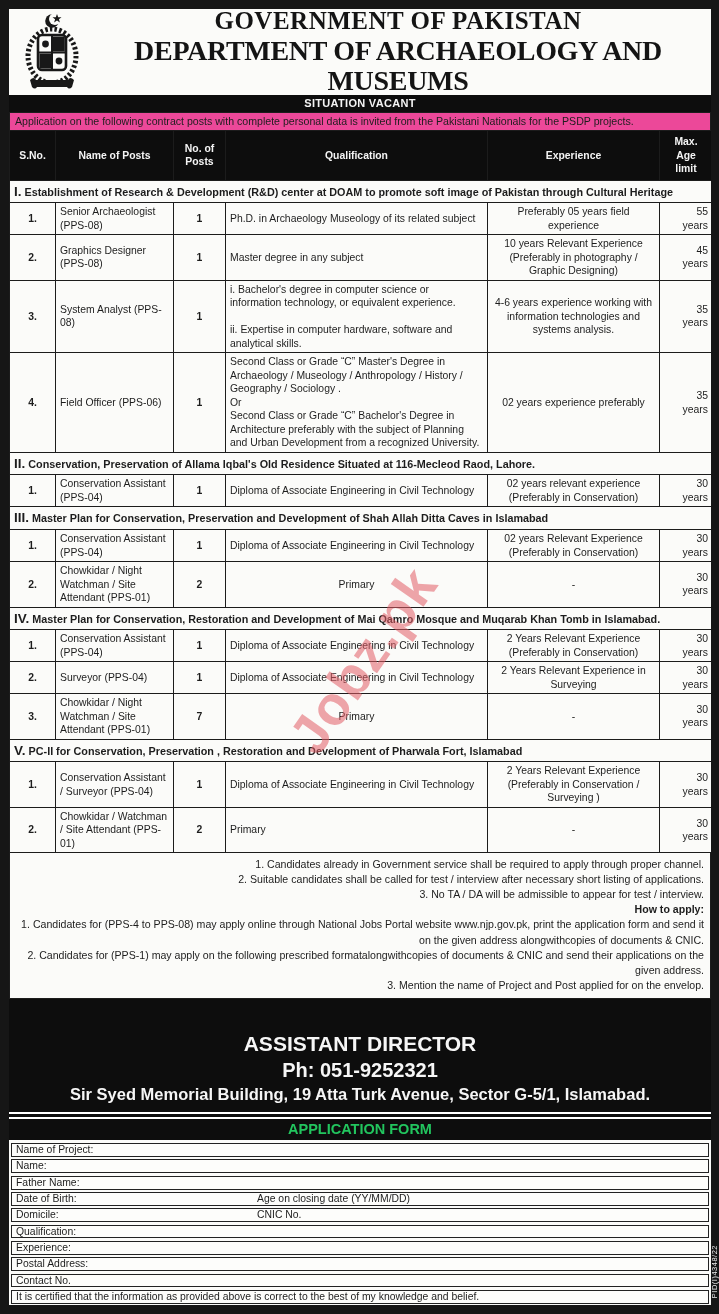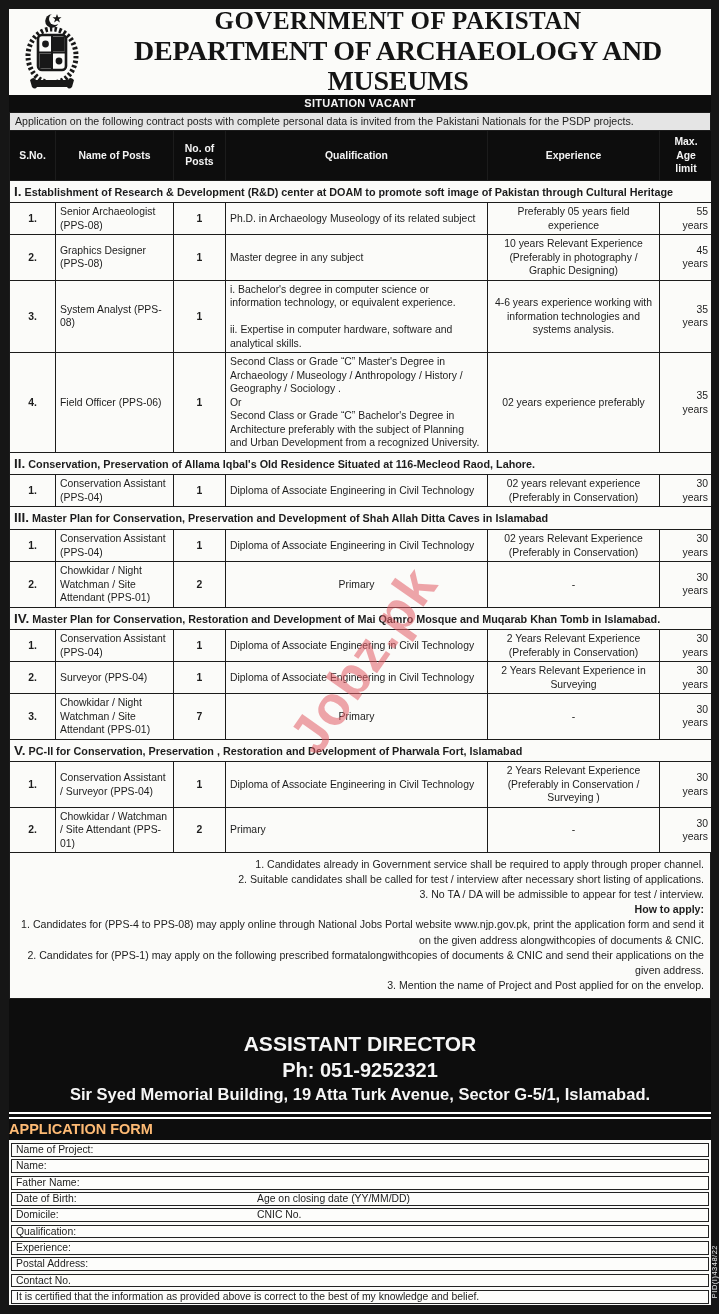--- a/index.html
+++ b/index.html
@@ -9,21 +9,21 @@
   .content { position:relative; width:100%; height:100%; background:#f8f8f6; color:#1d1d1d; overflow:hidden; }
 
   
   .hdr { position:relative; display:flex; align-items:center; height:86px; background:#fbfbf9; }
   .emblem { flex:0 0 86px; display:flex; justify-content:center; align-items:center; }
   .titles { flex:1 1 auto; text-align:center; font-family:"Liberation Serif", serif; font-weight:bold; color:#141414; padding-right:10px; }
   .t1 { font-size:25px; letter-spacing:.5px; line-height:1.15; }
   .t2 { font-size:28px; letter-spacing:-.3px; line-height:1.1; }
 
   .banner { background:#0d0d0d; color:#f4f4f4; font-weight:bold; font-size:11px; text-align:center; padding:2px 0 3px; letter-spacing:.3px; }
-  .intro { border:1.5px solid #1c1c1c; border-bottom:none; font-size:10.6px; padding:2px 5px 3px; background:#e5e5e5; }
+  .intro { border:1.5px solid #1c1c1c; border-bottom:none; font-size:10.6px; padding:2px 5px 3px; background:#ec4899; }
 
   
   table.posts { width:100%; border-collapse:collapse; table-layout:fixed; background:#fbfbf9; }
   table.posts th, table.posts td { border:1.6px solid #1c1c1c; font-size:10.4px; line-height:1.3; padding:2px 4px; vertical-align:middle; word-wrap:break-word; }
   table.posts thead th { background:#0d0d0d; color:#f4f4f4; font-weight:bold; text-align:center; vertical-align:middle; padding:4px 2px; white-space:pre-line; }
   .c-sno{width:46px} .c-name{width:118px} .c-posts{width:52px} .c-qual{width:262px} .c-exp{width:172px} .c-age{width:53px}
   td.sno { text-align:center; vertical-align:top; font-weight:bold; }
   td.name { text-align:left; }
   td.posts { text-align:center; font-weight:bold; }
   td.qual { text-align:left; white-space:pre-line; }
@@ -37,21 +37,21 @@
   .notes { border:1.6px solid #1c1c1c; border-top:none; padding:4px 6px 5px; font-size:10.6px; line-height:1.42; background:#fbfbf9;text-align:right; }
   .notes p { padding-left:15px; text-indent:-15px; }
   .notes p.bold { font-weight:bold; padding-left:0; text-indent:0; }
 
   
   .contact { background:#0d0d0d; color:#f6f6f6; text-align:center; padding:6px 4px 7px; }
   .c1 { font-weight:bold; font-size:21px; line-height:1.25;margin-top:26px; }
   .c2 { font-weight:bold; font-size:20px; line-height:1.3; }
   .c3 { font-size:16.5px; line-height:1.35; font-weight:bold; }
   .hr-double { height:7px; background:linear-gradient(#ffffff 0 2px, #0d0d0d 2px 5px, #ffffff 5px 7px); }
-  .form-title { background:#0d0d0d; color:#fdba74; font-weight:bold; font-size:14.5px; padding:2px 0 3px; }
+  .form-title { background:#0d0d0d; color:#22c55e; font-weight:bold; font-size:14.5px; text-align:center; padding:2px 0 3px; }
 
   
   .form { padding:3px 2px 2px; background:#fbfbf9; }
   .frow { position:relative; border:1.3px solid #222; margin-bottom:2.5px; height:13.8px; font-size:10.4px; line-height:12.5px; padding:0 4px; background:#fdfdfb; overflow:hidden; }
   .frow .extra { position:absolute; top:0; }
   .frow .pos-pps { left:530px; }
   .frow .pos-mid { left:245px; }
 
   
   .pid { position:absolute; right:0px; bottom:16px; writing-mode:vertical-rl; transform:rotate(180deg); color:#ececec; font-size:7.5px; letter-spacing:.5px; }

